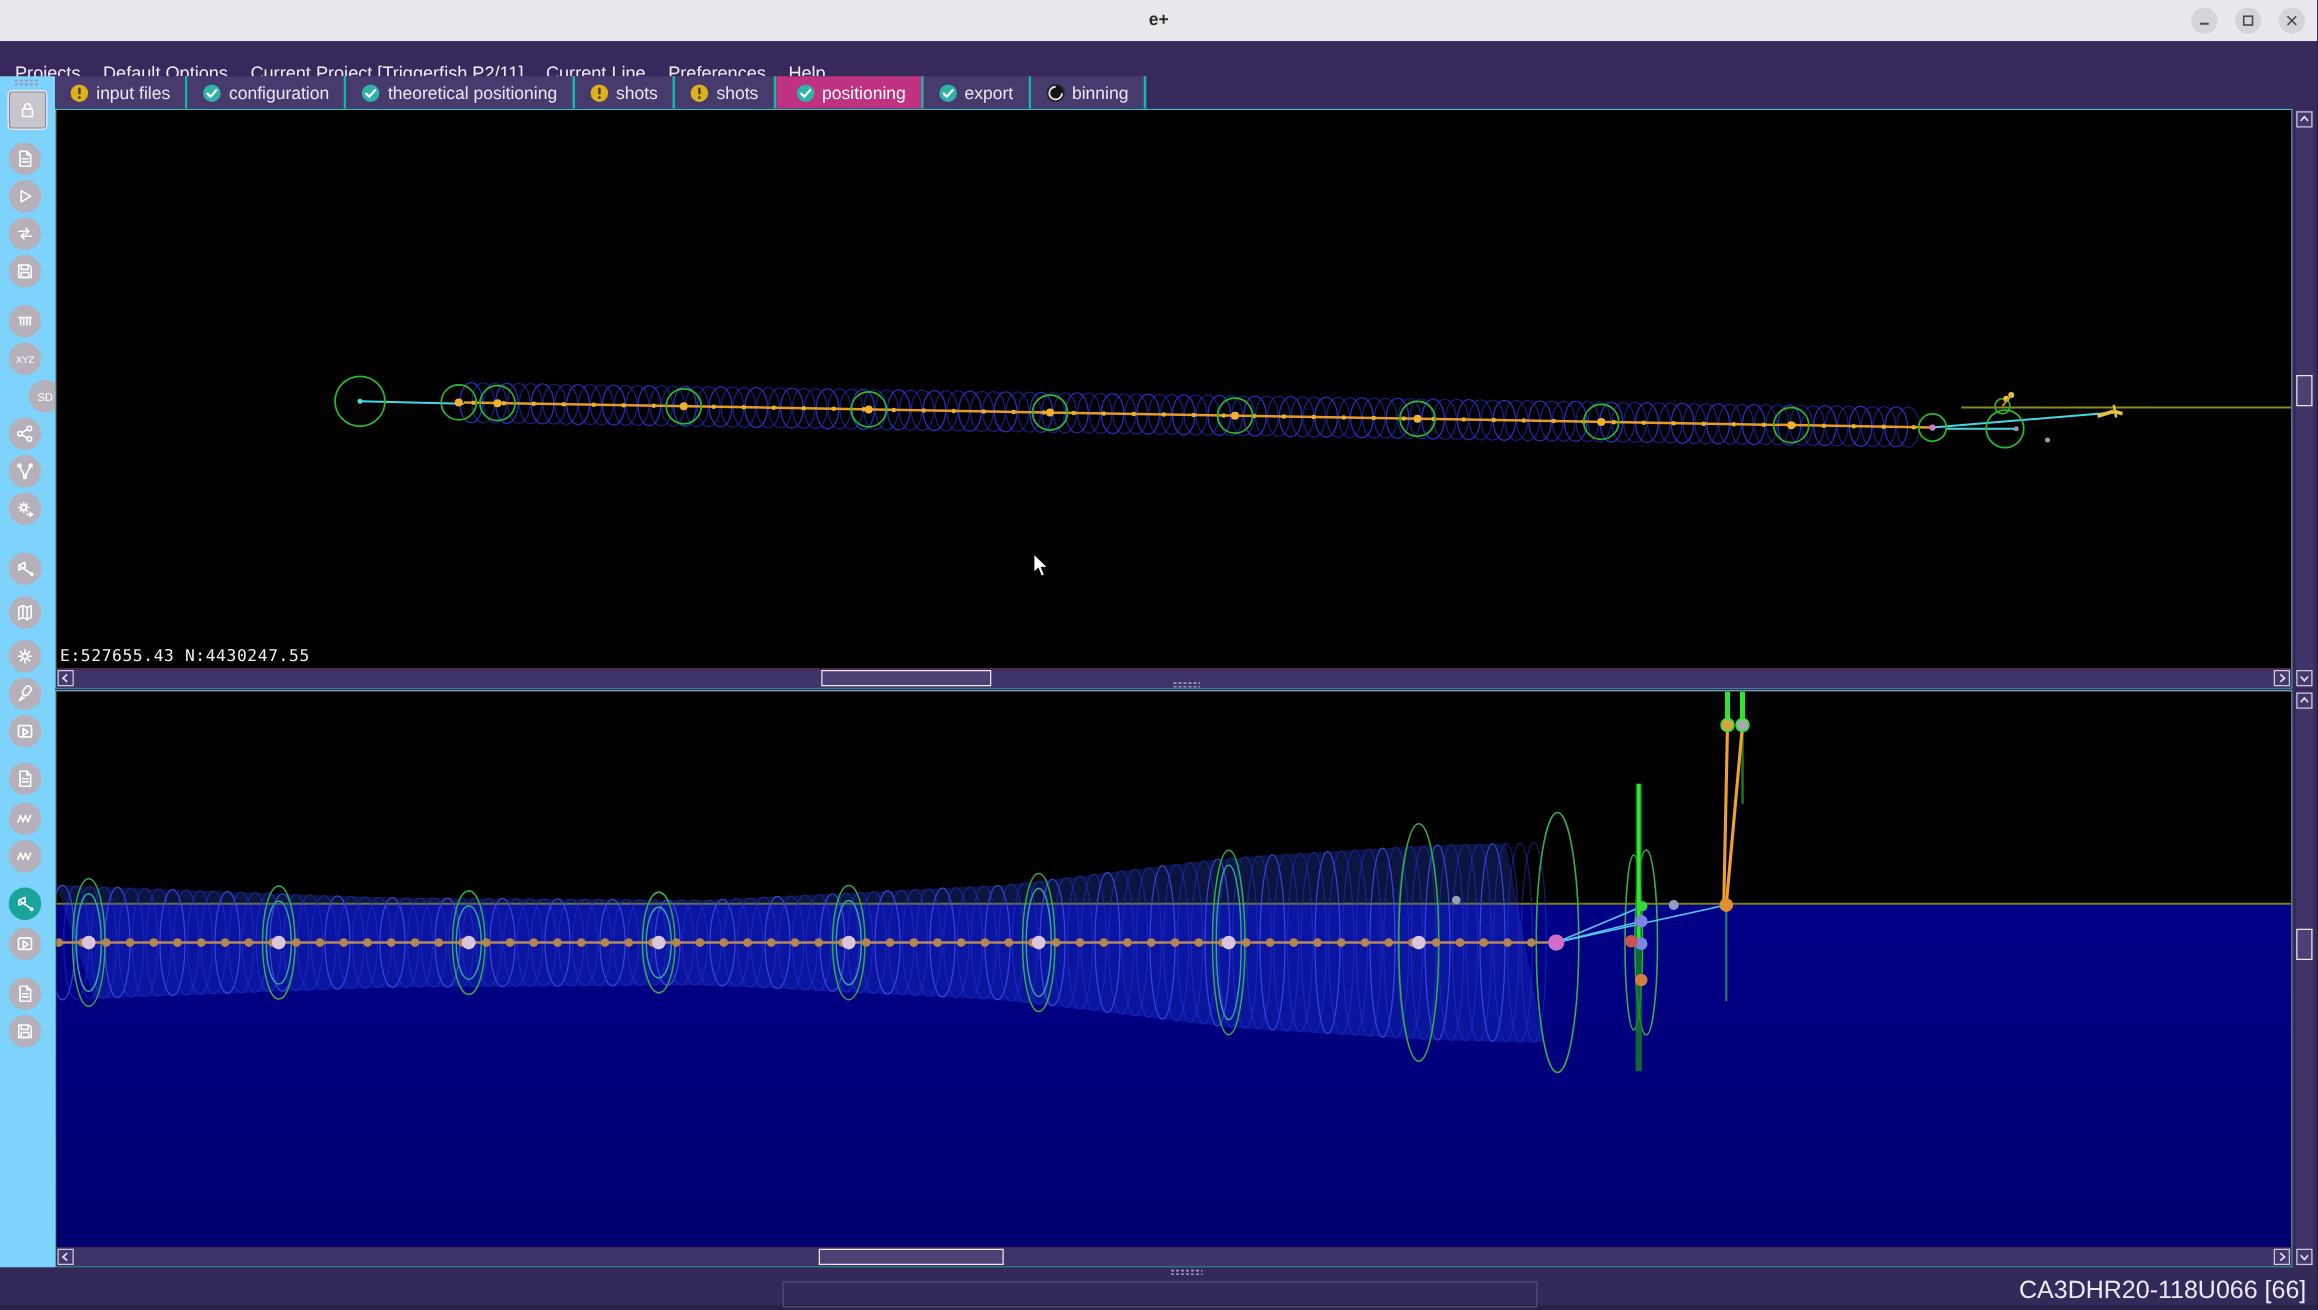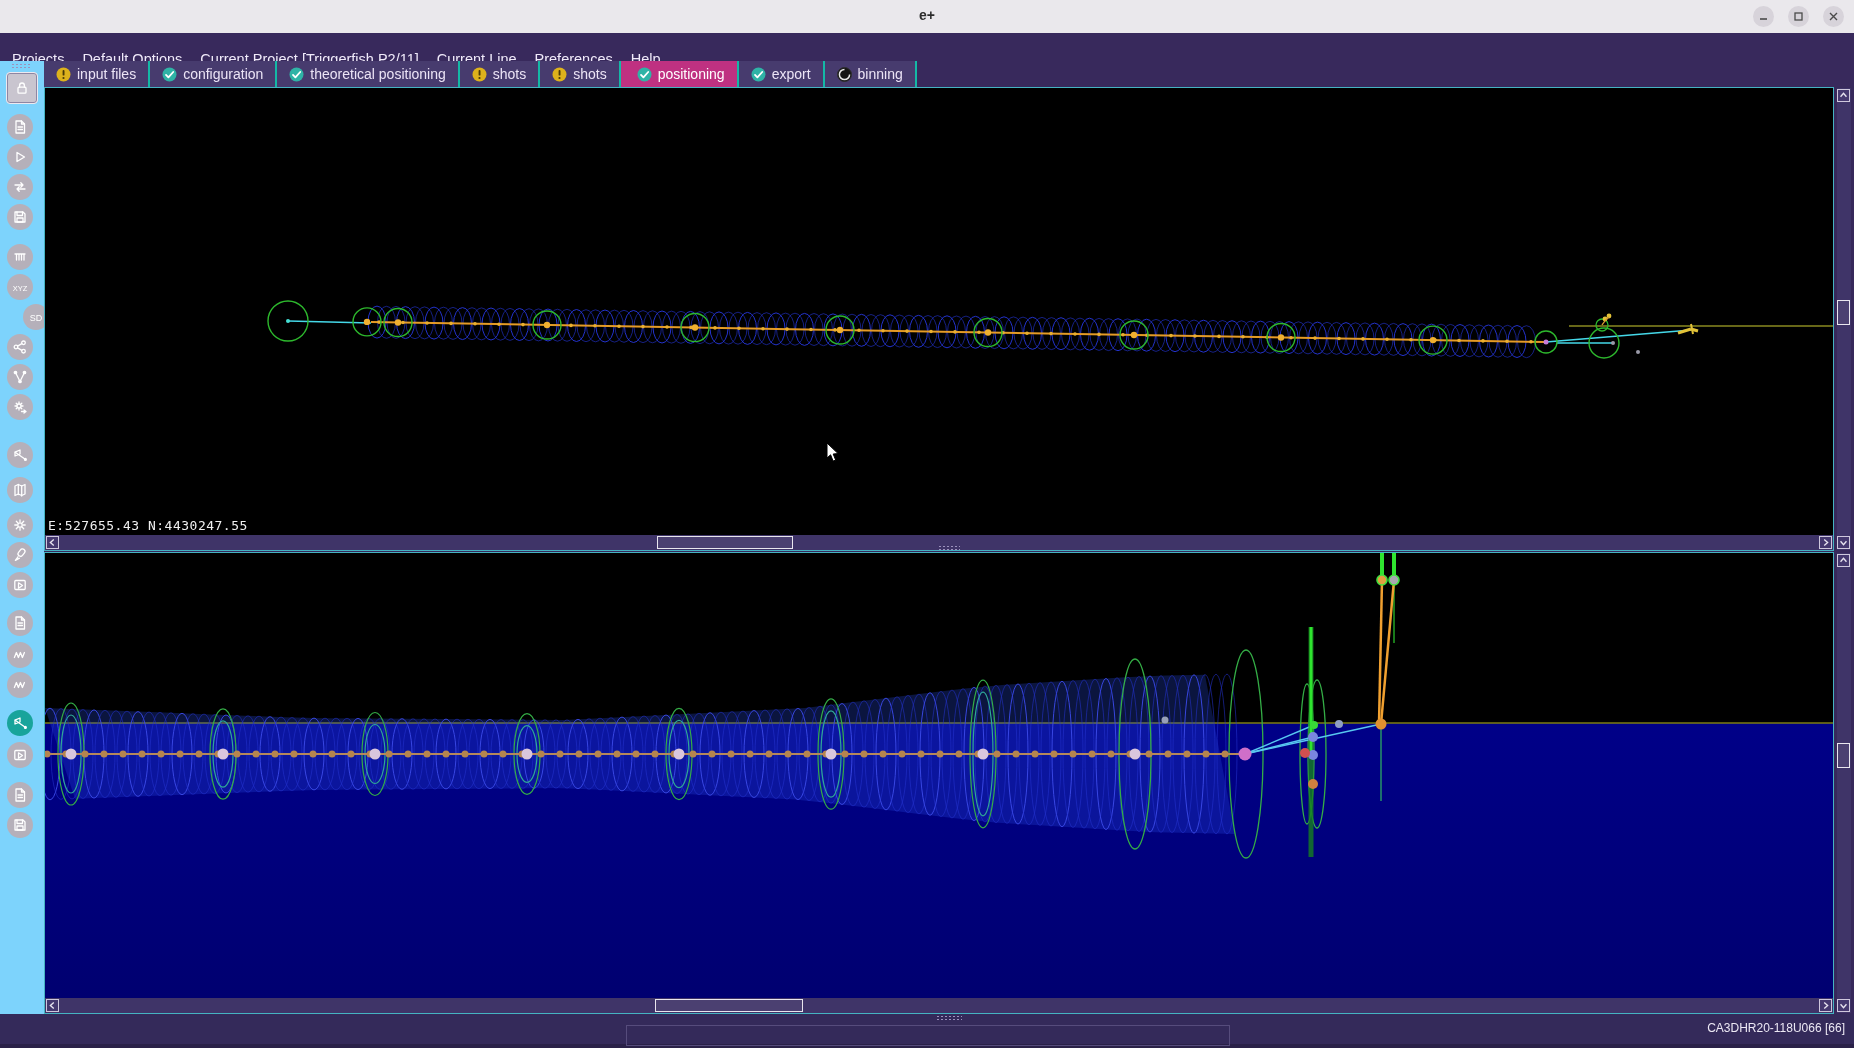--- a/index.html
+++ b/index.html
@@ -48,21 +48,21 @@
   .hscroll{position:relative;width:1788px;height:15px;background:#3f3468;}
   .vscroll{position:absolute;width:14px;background:#3f3468;}
   .scroll-btn{position:absolute;width:13px;height:13px;background:#45386f;
        border:1px solid #cfc8dd;box-sizing:border-box;display:flex;align-items:center;justify-content:center;}
   .scroll-thumb{position:absolute;border:1px solid #e9e6ee;background:rgba(235,232,245,0.07);
        box-sizing:border-box;}
   
   .divgrip{position:absolute;z-index:5;}
   .statusbar{position:absolute;left:0;top:1014px;width:1854px;height:34px;background:#342a5a;
        border-bottom:4px solid #2a2148;box-sizing:border-box;}
-  .statusbar .stext{position:absolute;right:9px;top:7px;color:#ece8f4;font-size:12px;text-align:right;}
+  .statusbar .stext{position:absolute;right:9px;top:7px;color:#ece8f4;font-size:20px;text-align:right;}
   .faintbox{position:absolute;left:626px;top:11px;width:604px;height:21px;
        border:1px solid #564c7c;box-sizing:border-box;}
   .cursor{position:absolute;z-index:50;}
 </style>
 </head>
 <body>
 
 <div class="app">
 
   <div class="titlebar">

